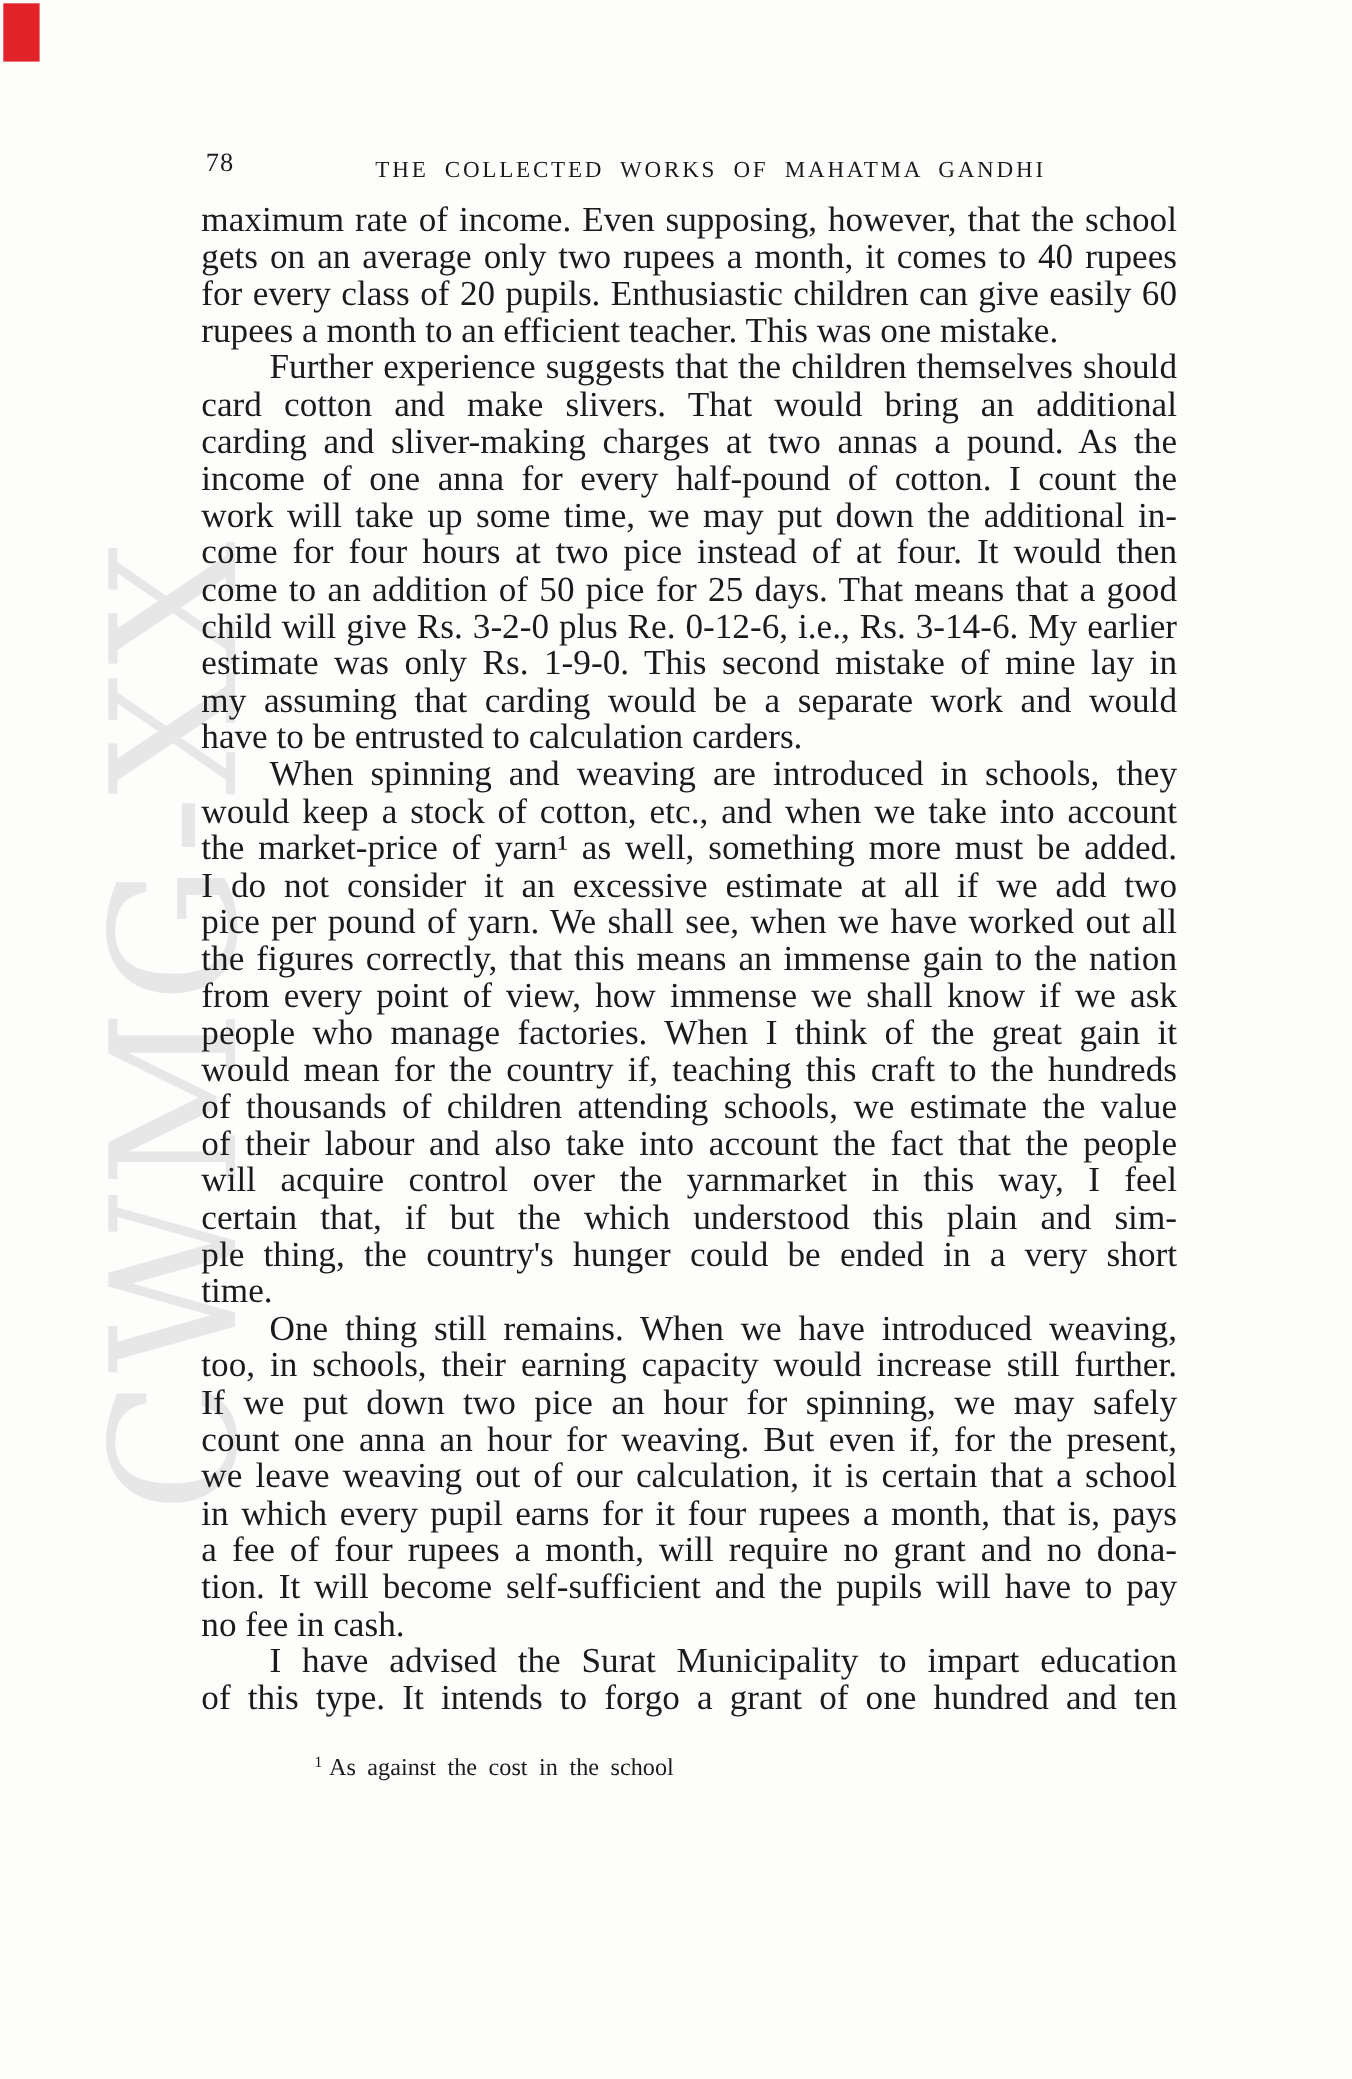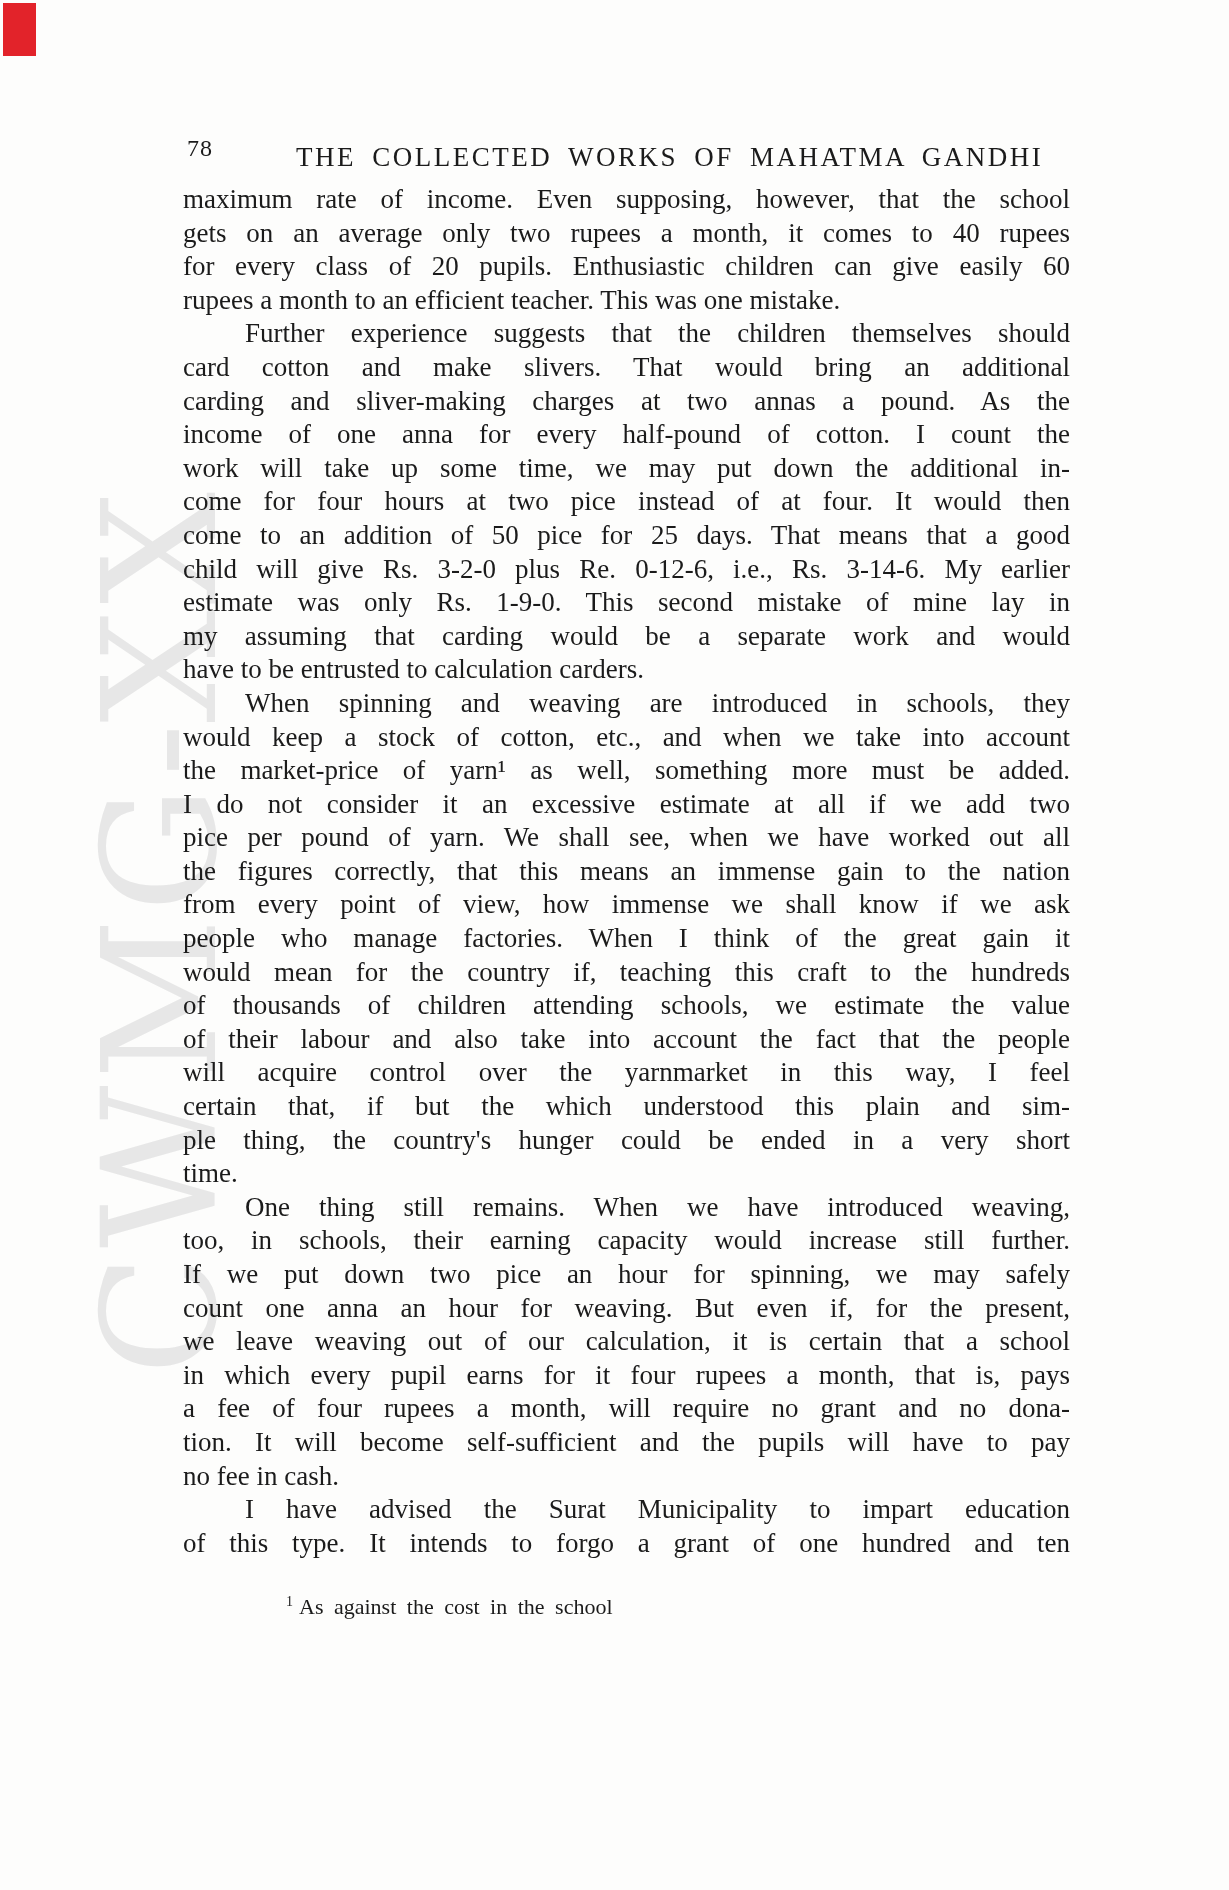--- a/index.html
+++ b/index.html
@@ -44,31 +44,31 @@
     top: 135px;
     font-size: 24px;
     letter-spacing: 1px;
   }
   .runtitle {
     position: absolute;
     left: 296px;
     top: 142px;
     width: 700px;
     text-align: center;
-    font-size: 27px;
+    font-size: 21px;
     letter-spacing: 2.5px;
     word-spacing: 7px;
     white-space: nowrap;
   }
   .body-text {
     position: absolute;
     left: 183px;
     top: 183px;
     width: 887px;
-    font-size: 27px;
+    font-size: 32px;
   }
   .line {
     height: 33.6px;
     line-height: 33.6px;
     text-align: justify;
     text-align-last: justify;
   }
   .line.indent {
     text-indent: 62px;
   }

